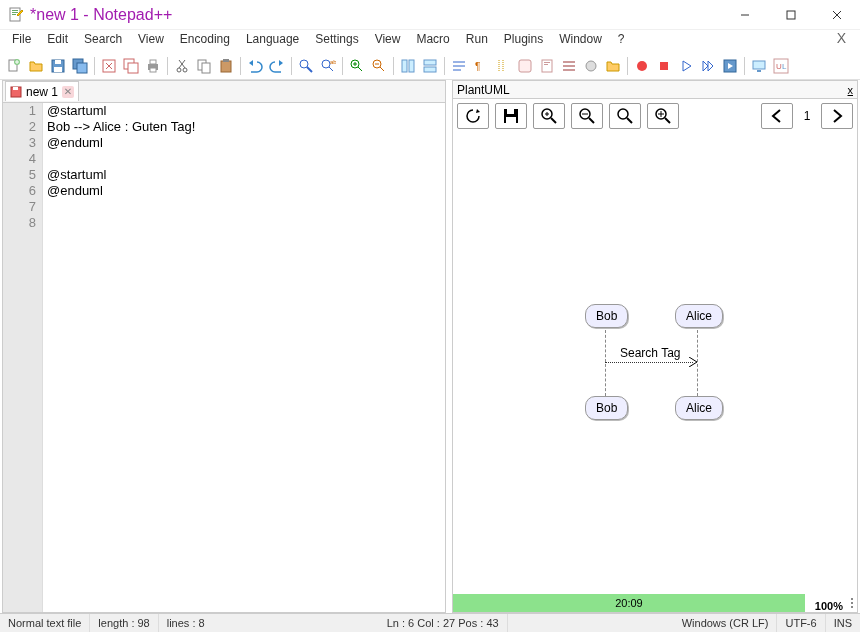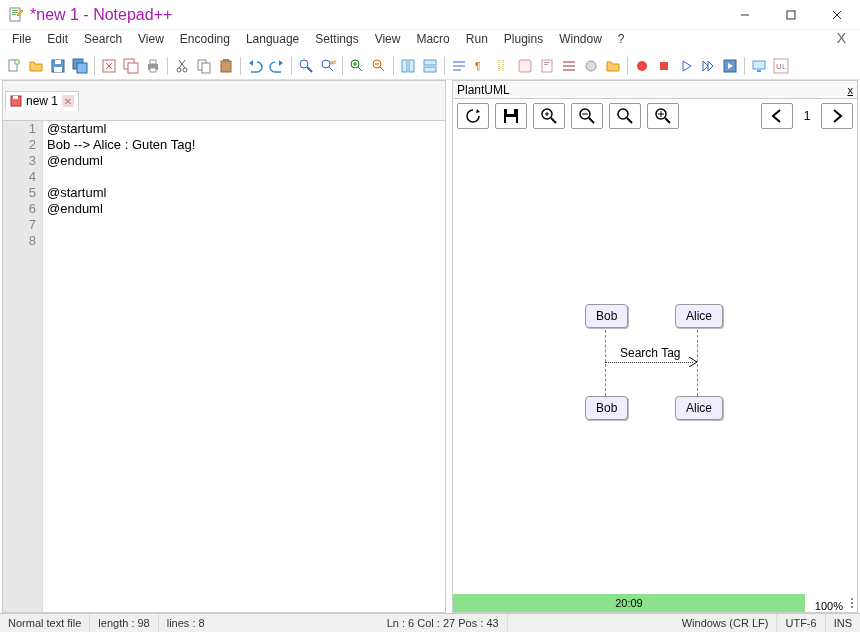--- a/index.html
+++ b/index.html
@@ -24,21 +24,21 @@
 .tb svg { width:16px; height:16px; }
 .sep { width:1px; height:18px; background:#ccc; margin:0 2px; }
 
 
 .main { position:absolute; top:80px; left:2px; right:2px; bottom:19px; display:flex; }
 .left { width:444px; display:flex; flex-direction:column; border:1px solid #ccc; }
 .splitter { width:6px; cursor:col-resize; }
 .right { flex:1; display:flex; flex-direction:column; border:1px solid #ccc; }
 
 
-.tabs { height:40px; background:#f5f5f5; display:flex; align-items:center; padding-left:2px; border-bottom:1px solid #ccc; }
+.tabs { height:22px; background:#f5f5f5; display:flex; align-items:flex-start; padding-left:2px; border-bottom:1px solid #ccc; }
 .tab { height:20px; background:#fff; border:1px solid #ccc; border-bottom:none; display:flex; align-items:center; padding:0 4px; font-size:12px; gap:4px; }
 .tab .dot { width:12px; height:12px; }
 .tab .close { font-size:10px; color:#888; width:12px; height:12px; display:flex; align-items:center; justify-content:center; background:#f8d7da; border-radius:2px; }
 
 
 .editor { flex:1; display:flex; font-family:"Courier New",monospace; font-size:13px; background:#fff; }
 .gutter { width:40px; background:#e8e8e8; color:#888; text-align:right; padding:0 6px; border-right:1px solid #ddd; }
 .gutter div { height:16px; line-height:16px; }
 .code { flex:1; }
 .code div { height:16px; line-height:16px; padding-left:4px; white-space:pre; }
@@ -47,30 +47,30 @@
 
 .ptitle { height:18px; font-size:12px; padding:0 4px; display:flex; align-items:center; border-bottom:1px solid #ccc; background:#f8f8f8; }
 .ptitle .t { flex:1; }
 .ptitle .cx { font-size:11px; text-decoration:underline; cursor:default; }
 .ptoolbar { height:34px; display:flex; align-items:center; gap:6px; padding:4px; }
 .pbtn { width:32px; height:26px; border:1px solid #999; background:#fff; display:flex; align-items:center; justify-content:center; border-radius:2px; }
 .pbtn svg { width:18px; height:18px; }
 .ptoolbar .page { font-size:12px; min-width:16px; text-align:center; }
 .preview { flex:1; background:#fff; position:relative; overflow:hidden; }
 .diagram { position:absolute; left:50%; top:50%; transform:translate(-50%,-50%); }
-.box { position:absolute; border:1px solid #999; background:#eef; border-radius:4px; padding:4px 10px; font-size:12px; font-family:sans-serif; box-shadow:1px 1px 0 #bbb; }
+.box { position:absolute; border:1px solid #999; background:#eef; border-radius:10px; padding:4px 10px; font-size:12px; font-family:sans-serif; box-shadow:1px 1px 0 #bbb; }
 .lifeline { position:absolute; border-left:1px dashed #888; }
 .msgline { position:absolute; border-top:1px dotted #333; }
 .arrowhead { position:absolute; }
 .msglabel { position:absolute; font-size:12px; font-family:sans-serif; white-space:nowrap; }
 
 
 .progressbar { height:18px; background:#fff; display:flex; align-items:flex-end; }
 .progressbar .bar { flex:1; height:18px; background:#8ce28c; display:flex; align-items:center; justify-content:center; font-size:11px; margin-right:4px; }
-.progressbar .pct { font-size:11px; padding:0 6px; }
+.progressbar .pct { font-size:11px; padding:0 6px;font-weight:bold; }
 .sep-dots { width:4px; height:18px; display:flex; flex-direction:column; justify-content:center; gap:2px; margin:0 2px; }
 .sep-dots i { width:2px; height:2px; background:#888; display:block; }
 
 .status { position:absolute; bottom:0; left:0; right:0; height:19px; background:#f0f0f0; border-top:1px solid #ccc; display:flex; align-items:center; font-size:11px; color:#333; }
 .status .cell { padding:0 8px; border-right:1px solid #ddd; height:100%; display:flex; align-items:center; white-space:nowrap; }
 .status .stretch { flex:1; }
 </style>
 </head>
 <body>
 

